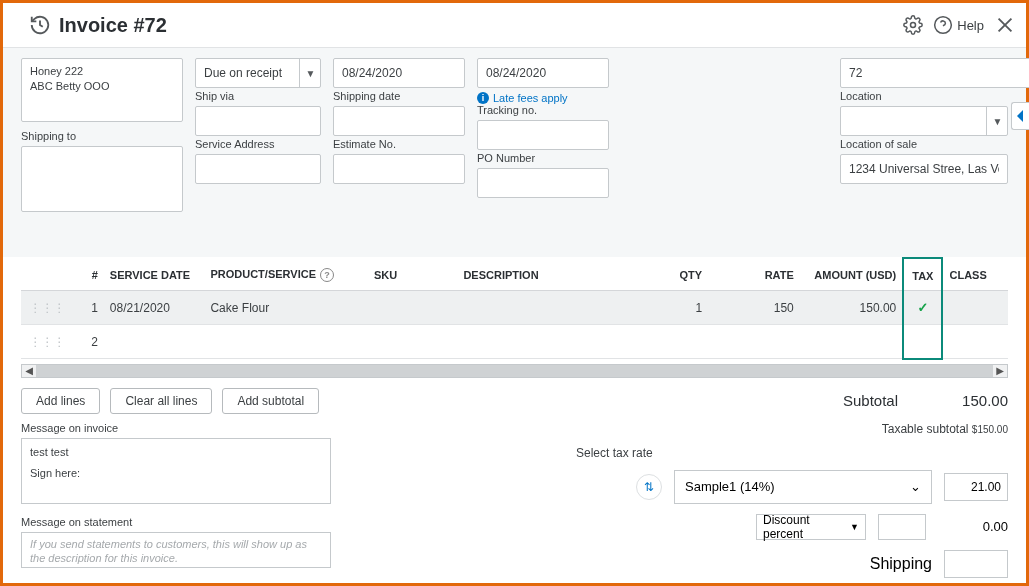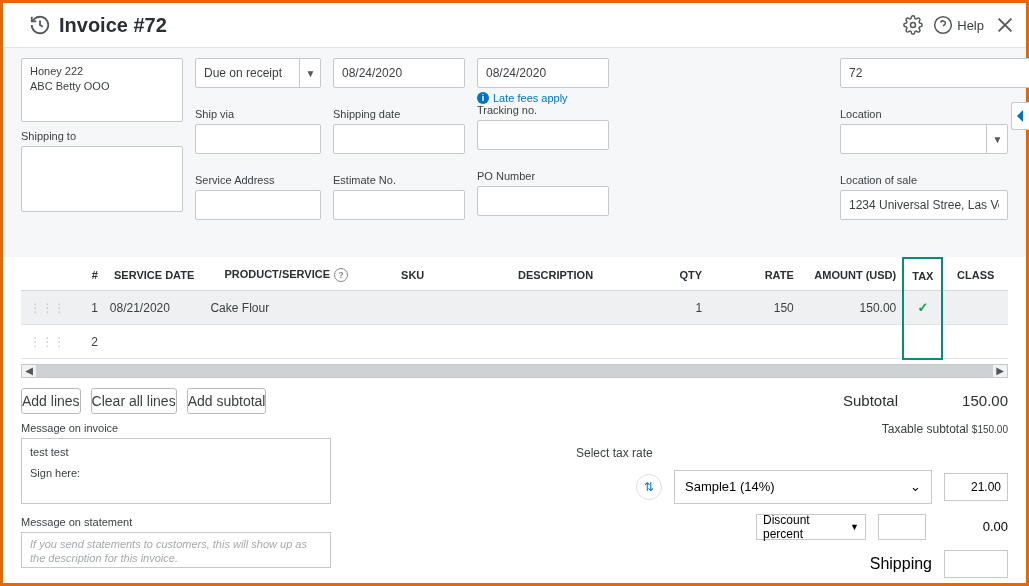--- a/index.html
+++ b/index.html
@@ -8,46 +8,46 @@
   .titlebar { display: flex; align-items: center; height: 44px; padding: 0 10px 0 26px; }
   .history-icon { width: 22px; height: 22px; margin-right: 8px; color: #55595c; }
   .title { font-size: 20px; font-weight: 600; color: #2b2f33; flex: 1; }
   .title-right { display: flex; align-items: center; gap: 10px; }
   .icon-btn { background: none; border: none; cursor: pointer; color: #55595c; display: flex; align-items: center; }
   .help-label { font-size: 13px; color: #3b3f42; margin-left: 4px; }
   .form-area { background: #f5f7f8; border-top: 1px solid #e1e3e5; padding: 10px 18px 30px 18px; position: relative; height: 210px; }
   .row1 { display: flex; gap: 12px; align-items: flex-start; }
   .customer-box { width: 162px; height: 64px; background: #fff; border: 1px solid #c5c9cc; border-radius: 2px; padding: 5px 8px; font-size: 11px; color: #3b3f42; line-height: 1.4; }
   .field { background: #fff; border: 1px solid #c5c9cc; border-radius: 2px; height: 30px; font-size: 12px; color: #3b3f42; padding: 0 8px; }
-  .label { font-size: 11px; color: #3b3f42; margin-bottom: 4px; margin-top: 20px; }
+  .label { font-size: 11px; color: #3b3f42; margin-bottom: 4px; margin-top: 2px; }
   .select-wrap { position: relative; }
   .select-wrap .caret { position: absolute; right: 0; top: 0; height: 30px; width: 22px; border-left: 1px solid #c5c9cc; display: flex; align-items: center; justify-content: center; font-size: 10px; color: #55595c; pointer-events: none; }
   .late-fees { color: #0073c6; font-size: 11px; display: flex; align-items: center; gap: 4px; margin-top: 4px; }
   .late-fees .info-circle { width: 12px; height: 12px; background: #0073c6; color: #fff; border-radius: 50%; display: flex; align-items: center; justify-content: center; font-size: 9px; font-weight: bold; }
   .shipping-label { font-size: 11px; color: #3b3f42; margin-top: 8px; }
   .shipping-box { width: 162px; height: 66px; background: #fff; border: 1px solid #c5c9cc; border-radius: 2px; margin-top: 4px; }
   .col-stack { display: flex; flex-direction: column; }
   .spacer { flex: 1; }
   .drawer-tab { position: absolute; right: -3px; top: 54px; width: 18px; height: 28px; background: #fff; border: 1px solid #c5c9cc; border-right: none; border-radius: 3px 0 0 3px; display: flex; align-items: center; justify-content: center; color: #0073c6; cursor: pointer; }
   .table-area { padding: 0 18px; }
   table { width: 100%; border-collapse: collapse; font-size: 12px; }
-  th { text-align: center; font-weight: 600; font-size: 11px; color: #2b2f33; padding: 10px 6px 8px; border-bottom: 1px solid #d4d6d9; background: #fff; white-space: nowrap; }
+  th { text-align: left; font-weight: 600; font-size: 11px; color: #2b2f33; padding: 10px 6px 8px; border-bottom: 1px solid #d4d6d9; background: #fff; white-space: nowrap; }
   th.right, td.right { text-align: right; }
   td { padding: 8px 6px; border-bottom: 1px solid #e1e3e5; color: #3b3f42; height: 34px; }
   tr.hl td { background: #eef0f1; }
   .grip { color: #bfc3c6; font-size: 12px; text-align: center; }
   .qmark { display: inline-flex; width: 14px; height: 14px; border: 1px solid #888; border-radius: 50%; align-items: center; justify-content: center; font-size: 9px; margin-left: 4px; color: #888; }
   .check { color: #16a34a; font-size: 13px; font-weight: bold; }
   .tax-th { border-left: 2px solid #0b8a7a; border-right: 2px solid #0b8a7a; border-top: 2px solid #0b8a7a; }
   .tax-td-last { border-left: 2px solid #0b8a7a; border-right: 2px solid #0b8a7a; border-bottom: 2px solid #0b8a7a; }
   .tax-td { border-left: 2px solid #0b8a7a; border-right: 2px solid #0b8a7a; }
   .hscroll { height: 14px; border: 1px solid #c5c9cc; background: #f0f1f2; margin: 4px 0 10px; display: flex; align-items: center; }
   .hscroll .arrow { width: 14px; text-align: center; font-size: 10px; color: #555; }
   .hscroll .track { flex: 1; height: 100%; background: #cfd2d4; margin: 0; }
-  .btn { background: #fff; border: 1px solid #b6babd; border-radius: 3px; height: 26px; padding: 0 0; font-size: 14px; cursor: pointer; color: #3b3f42; }
+  .btn { background: #fff; border: 1px solid #b6babd; border-radius: 3px; height: 26px; padding: 0 14px; font-size: 12px; cursor: pointer; color: #3b3f42; }
   .btn-row { display: flex; gap: 10px; align-items: center; }
   .subtotal-label { font-size: 15px; color: #2b2f33; }
   .subtotal-val { font-size: 15px; color: #2b2f33; width: 70px; text-align: right; }
   .taxable { font-size: 12px; color: #3b3f42; }
   .bottom-area { display: flex; padding: 0 18px; gap: 20px; margin-top: 0; }
   .msg-col { width: 310px; }
   .msg-label { font-size: 11px; color: #3b3f42; margin-bottom: 4px; }
   .msg-box { width: 310px; height: 66px; border: 1px solid #c5c9cc; background: #fff; font-size: 11px; color: #3b3f42; padding: 6px 8px; line-height: 1.4; }
   .stmt-box { width: 310px; height: 36px; border: 1px solid #c5c9cc; background: #fff; font-size: 11px; color: #a5a9ac; font-style: italic; padding: 4px 8px; line-height: 1.3; }
   .tax-col { flex: 1; display: flex; flex-direction: column; align-items: flex-end; gap: 10px; }

